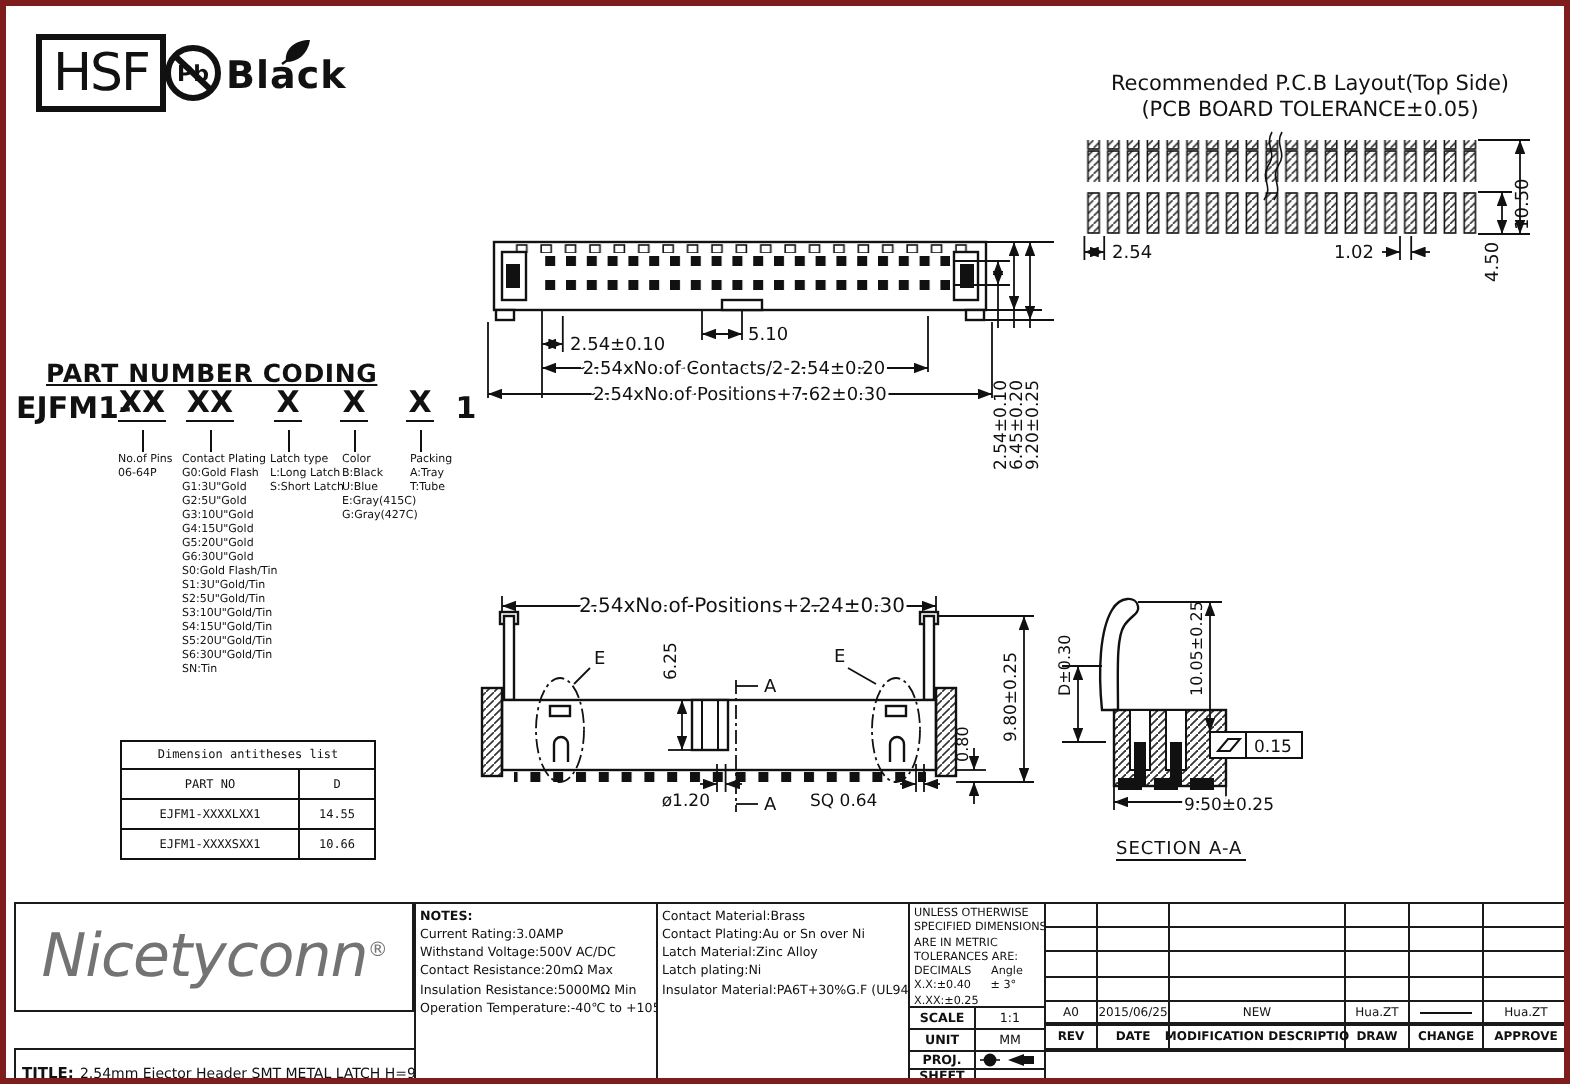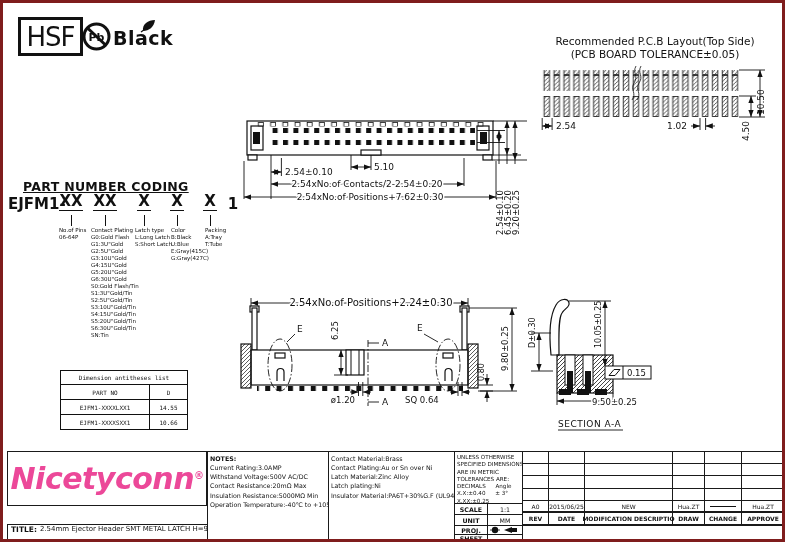--- a/index.html
+++ b/index.html
@@ -19,21 +19,21 @@
   
   .pnc-title{left:20px;top:176px;font-size:12.5px;font-weight:600;letter-spacing:0.3px;text-decoration:underline;}
   .pnc-prefix{left:5px;top:192px;font-size:15px;font-weight:bold;}
   .pnc-field{position:absolute;top:189px;font-size:15px;font-weight:bold;text-align:center;border-bottom:1.5px solid #111;}
   .pnc-one{position:absolute;top:192px;font-size:15px;font-weight:bold;text-align:center;}
   .pnc-col{position:absolute;top:224px;font-size:5.5px;line-height:1.27;white-space:nowrap;}
   
   .dimtbl{left:57px;top:367px;border-collapse:collapse;font-size:6px;font-family:"DejaVu Sans Mono",monospace;}
   .dimtbl td,.dimtbl th{border:1px solid #111;text-align:center;padding:0;}
   
-  .logo-txt{font-size:30px;font-weight:bold;font-style:italic;color:#ec4899;letter-spacing:-0.5px;line-height:1;}
+  .logo-txt{font-size:30px;font-weight:normal;font-style:italic;color:#737373;letter-spacing:-0.5px;line-height:1;}
   .logo-reg{font-size:10px;vertical-align:10px;font-style:normal;}
   .small-lines{display:flex;flex-direction:column;align-items:flex-start;justify-content:flex-start;
                font-size:6.3px;line-height:1.45;white-space:nowrap;padding:2px 0 0 2px;}
   .tolbox{font-size:5.6px;line-height:1.3;white-space:nowrap;padding:2px 0 0 2px;display:block;}
   .tb-label{display:flex;align-items:center;justify-content:center;font-size:6.3px;font-weight:bold;}
   .tb-val{display:flex;align-items:center;justify-content:center;font-size:6.3px;}
   .rev-grid{position:absolute;display:grid;grid-template-columns:26px 36px 88px 32px 37px 43px;box-sizing:border-box;
             border:1px solid #1a1a1a;background:#fff;}
   .rev-grid > div, .rev-grid > i{border-right:1px solid #1a1a1a;border-bottom:1px solid #1a1a1a;box-sizing:border-box;
             display:flex;align-items:center;justify-content:center;font-size:6px;white-space:nowrap;}
@@ -346,21 +346,21 @@
     <text transform="translate(82,57) rotate(-90)" font-size="8">10.05±0.25</text>
     <text x="73" y="114" font-size="8.5" class="halo">9.50±0.25</text>
     <text x="39" y="136" font-size="9" letter-spacing="0.5">SECTION  A-A</text>
   </svg>
 
   <div class="cell" style="left:4px;top:448px;width:200px;height:55px;display:flex;align-items:center;justify-content:center">
     <span class="logo-txt">
       <span>Nicetyconn</span><span class="logo-reg">®</span>
     </span>
   </div>
-  <div class="cell" style="left:4px;top:521px;width:228px;height:18px;display:flex;align-items:flex-start;padding-left:3px">
+  <div class="cell" style="left:4px;top:521px;width:228px;height:18px;display:flex;align-items:flex-end;padding-left:3px">
     <span style="font-size:7.5px;font-weight:bold">TITLE:</span>
     <span style="font-size:7px;margin-left:3px;white-space:nowrap">2.54mm Ejector Header  SMT  METAL LATCH  H=9.8</span>
   </div>
 
   <div class="cell small-lines" style="left:204px;top:448px;width:122px;height:91px">
     <div style="font-weight:bold">NOTES:</div>
     <div>Current Rating:3.0AMP</div>
     <div>Withstand Voltage:500V AC/DC</div>
     <div>Contact Resistance:20mΩ Max</div>
     <div>Insulation Resistance:5000MΩ Min</div>

